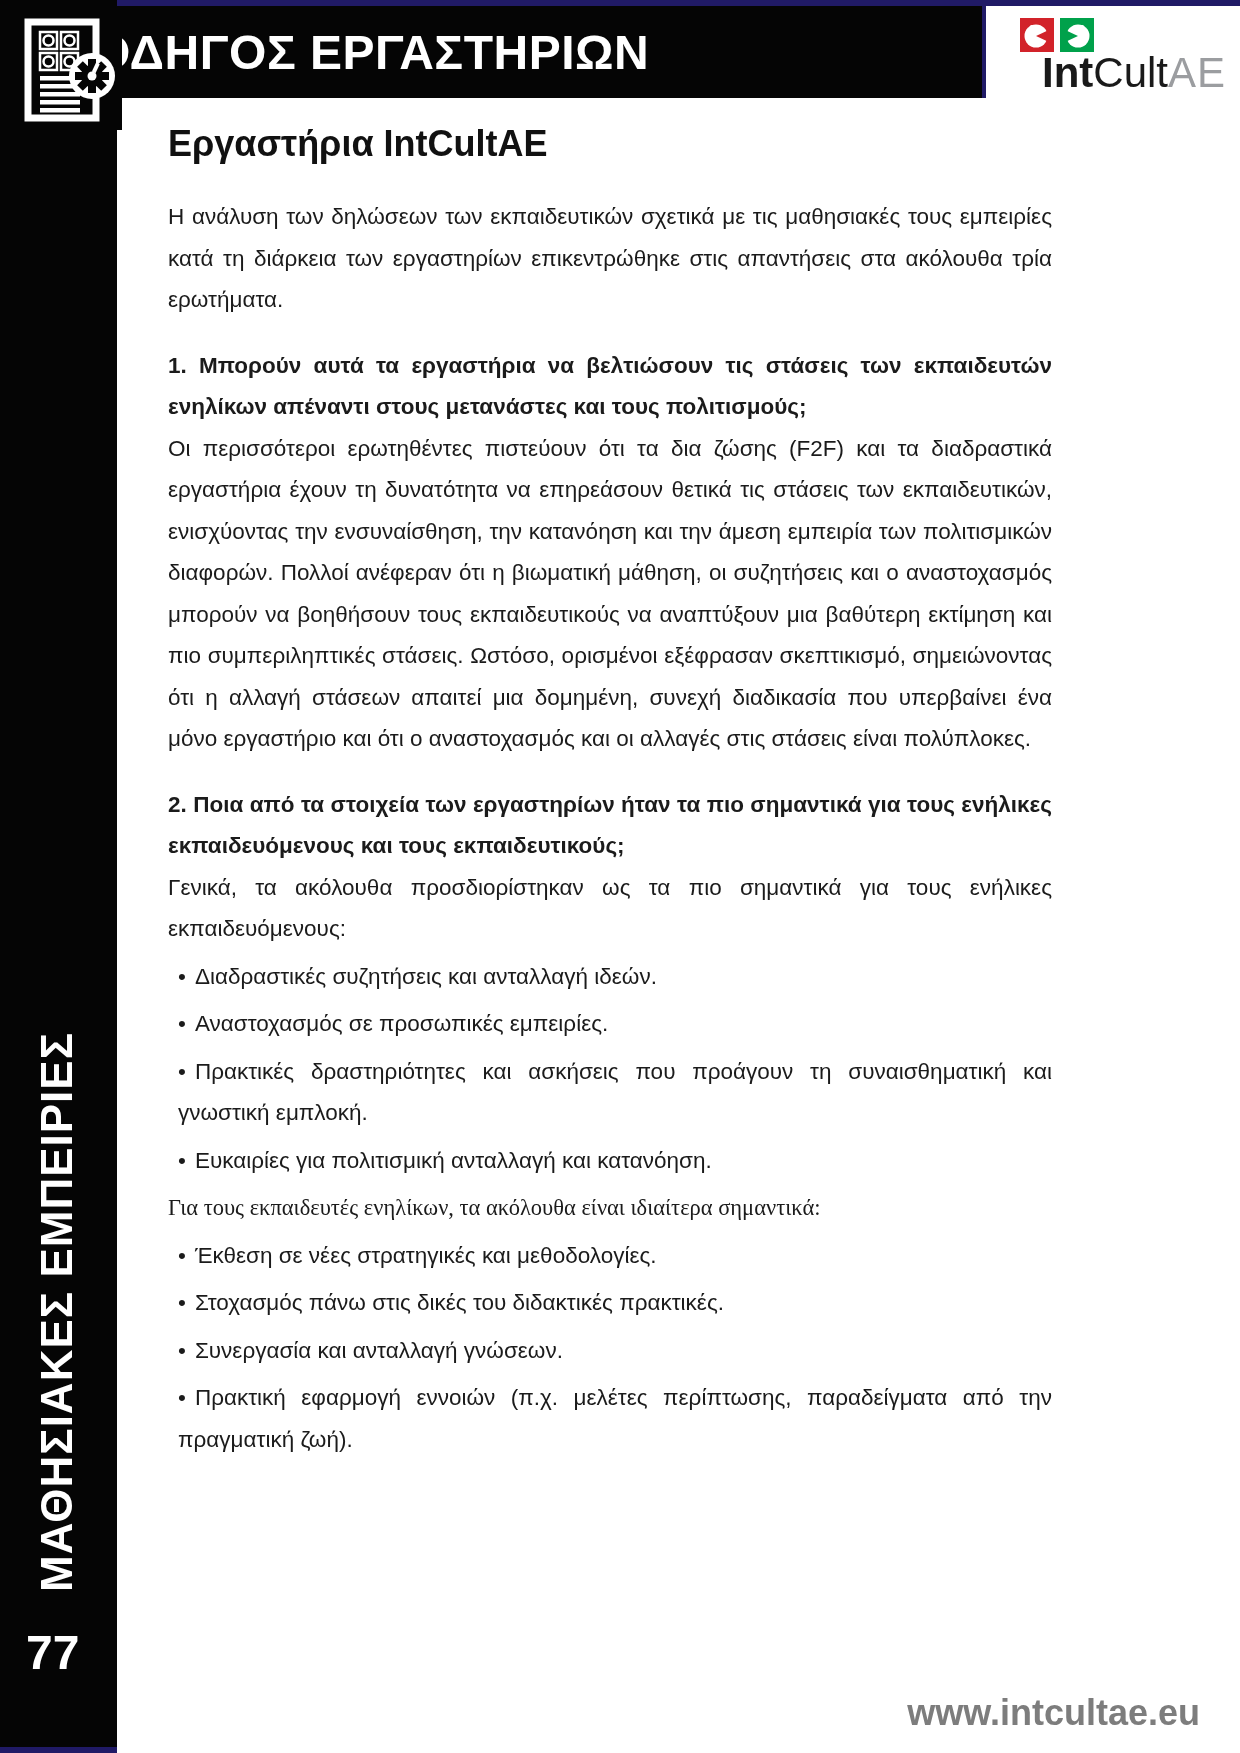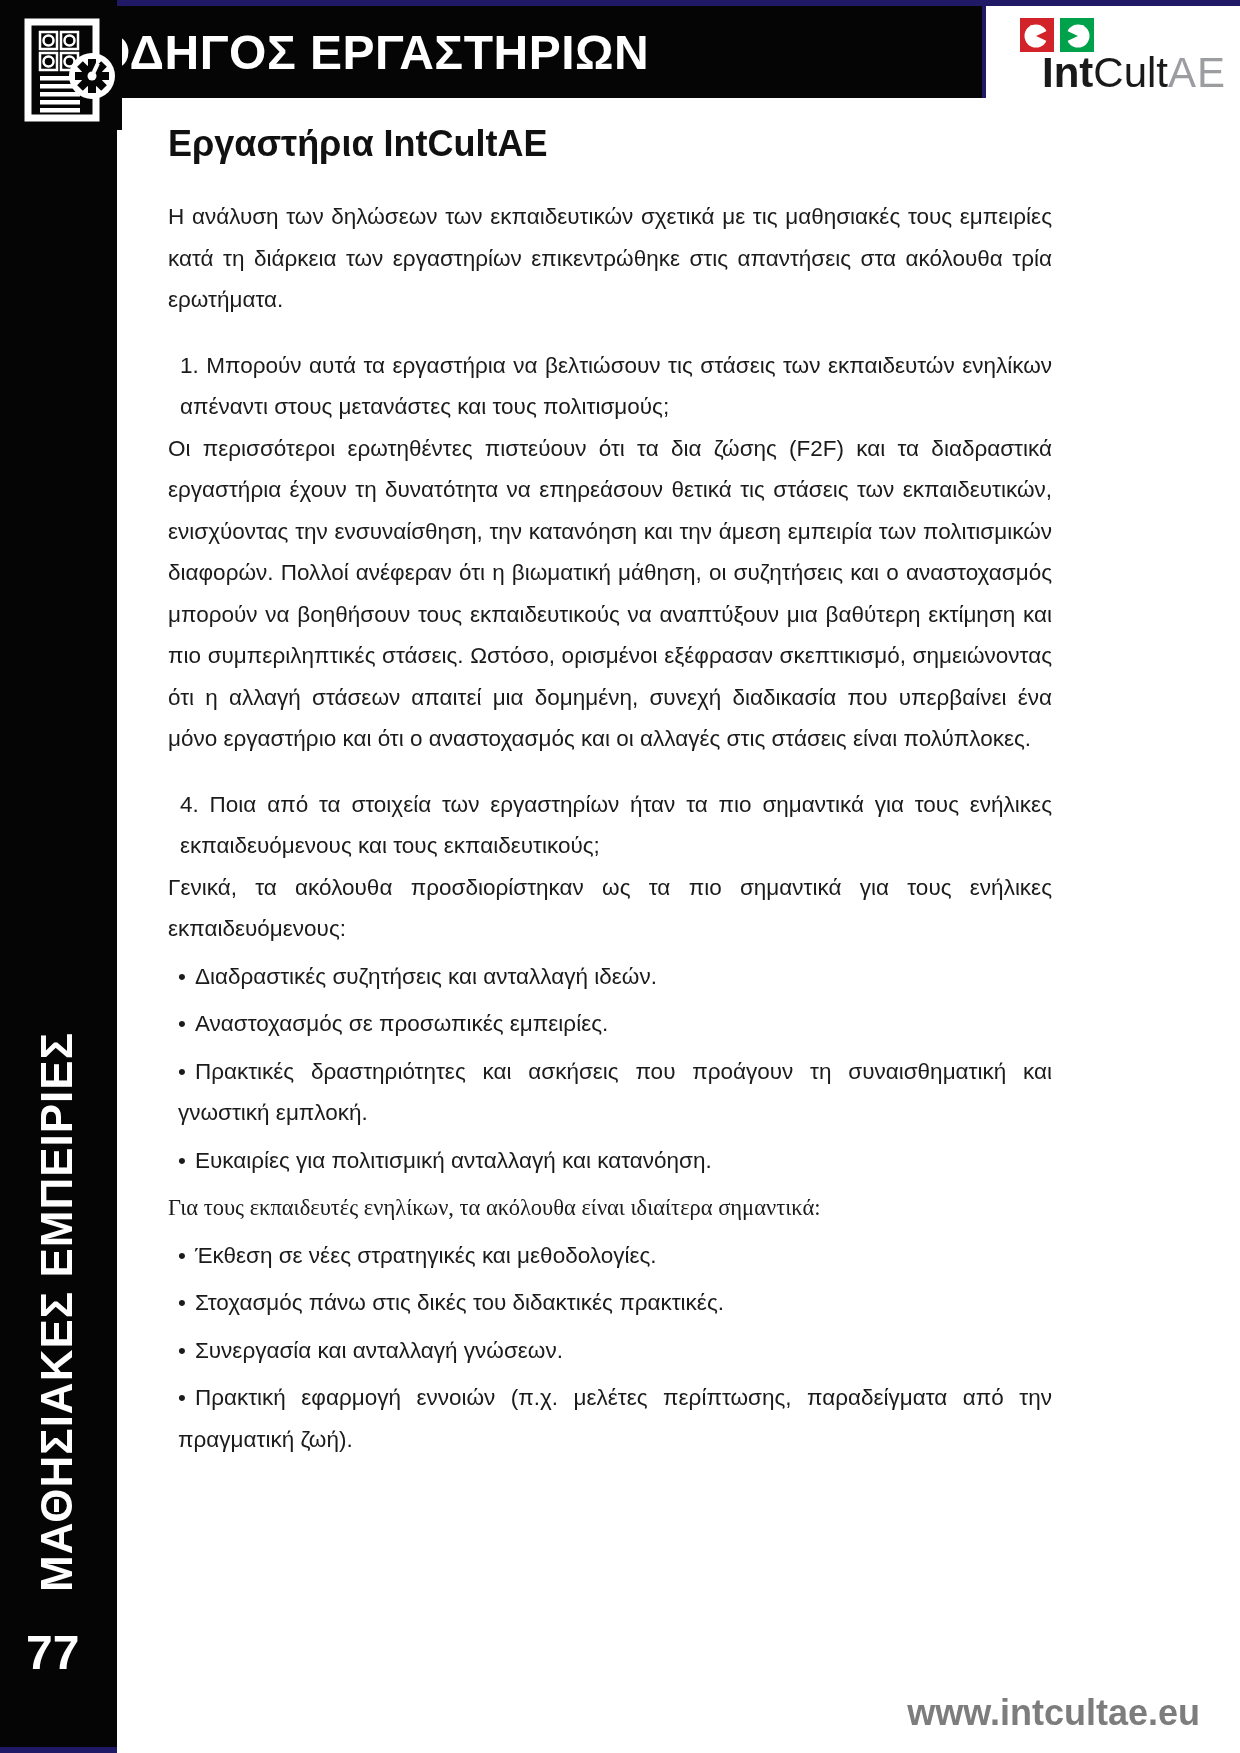--- a/index.html
+++ b/index.html
@@ -39,21 +39,21 @@
   
   .content{
     position:absolute;left:168px;top:118px;width:884px;
     color:#1b1b1b;font-size:22.5px;line-height:41.5px;
   }
   .doc-title{
     font-size:36px;line-height:52px;font-weight:bold;color:#111111;
     margin:0 0 26px 0;
   }
   .para{margin:0;text-align:justify;}
-  .section-heading{margin:24px 0 0 12px;font-weight:normal;text-align:justify;}
+  .section-heading{margin:24px 0 0 0;font-weight:bold;text-align:justify;}
   .bullet{margin:6px 0 0 10px;text-align:justify;}
   .bullet .dot{margin-right:9px;}
   
   .sidebar-label{
     position:absolute;left:26px;top:1592px;
     transform:rotate(-90deg);transform-origin:left top;
     color:#ffffff;font-weight:bold;font-size:44px;line-height:62px;
     white-space:nowrap;letter-spacing:1px;
   }
   .page-number{
@@ -148,21 +148,21 @@
   </div>
 
   <div class="content">
     <h1 class="doc-title">Εργαστήρια IntCultAE</h1>
 
     <p class="para">Η ανάλυση των δηλώσεων των εκπαιδευτικών σχετικά με τις μαθησιακές τους εμπειρίες κατά τη διάρκεια των εργαστηρίων επικεντρώθηκε στις απαντήσεις στα ακόλουθα τρία ερωτήματα.</p>
 
     <p class="section-heading">1. Μπορούν αυτά τα εργαστήρια να βελτιώσουν τις στάσεις των εκπαιδευτών ενηλίκων απέναντι στους μετανάστες και τους πολιτισμούς;</p>
     <p class="para">Οι περισσότεροι ερωτηθέντες πιστεύουν ότι τα δια ζώσης (F2F) και τα διαδραστικά εργαστήρια έχουν τη δυνατότητα να επηρεάσουν θετικά τις στάσεις των εκπαιδευτικών, ενισχύοντας την ενσυναίσθηση, την κατανόηση και την άμεση εμπειρία των πολιτισμικών διαφορών. Πολλοί ανέφεραν ότι η βιωματική μάθηση, οι συζητήσεις και ο αναστοχασμός μπορούν να βοηθήσουν τους εκπαιδευτικούς να αναπτύξουν μια βαθύτερη εκτίμηση και πιο συμπεριληπτικές στάσεις. Ωστόσο, ορισμένοι εξέφρασαν σκεπτικισμό, σημειώνοντας ότι η αλλαγή στάσεων απαιτεί μια δομημένη, συνεχή διαδικασία που υπερβαίνει ένα μόνο εργαστήριο και ότι ο αναστοχασμός και οι αλλαγές στις στάσεις είναι πολύπλοκες.</p>
 
-    <p class="section-heading">4. Ποια από τα στοιχεία των εργαστηρίων ήταν τα πιο σημαντικά για τους ενήλικες εκπαιδευόμενους και τους εκπαιδευτικούς;</p>
+    <p class="section-heading">2. Ποια από τα στοιχεία των εργαστηρίων ήταν τα πιο σημαντικά για τους ενήλικες εκπαιδευόμενους και τους εκπαιδευτικούς;</p>
     <p class="para">Γενικά, τα ακόλουθα προσδιορίστηκαν ως τα πιο σημαντικά για τους ενήλικες εκπαιδευόμενους:</p>
 
     <div class="bullet"><span class="dot">•</span><span>Διαδραστικές συζητήσεις και ανταλλαγή ιδεών.</span></div>
     <div class="bullet"><span class="dot">•</span><span>Αναστοχασμός σε προσωπικές εμπειρίες.</span></div>
     <div class="bullet"><span class="dot">•</span><span>Πρακτικές δραστηριότητες και ασκήσεις που προάγουν τη συναισθηματική και γνωστική εμπλοκή.</span></div>
     <div class="bullet"><span class="dot">•</span><span>Ευκαιρίες για πολιτισμική ανταλλαγή και κατανόηση.</span></div>
 
     <p class="para" style="margin-top:6px;font-family:Liberation Serif, serif;">Για τους εκπαιδευτές ενηλίκων, τα ακόλουθα είναι ιδιαίτερα σημαντικά:</p>
 
     <div class="bullet"><span class="dot">•</span><span>Έκθεση σε νέες στρατηγικές και μεθοδολογίες.</span></div>

